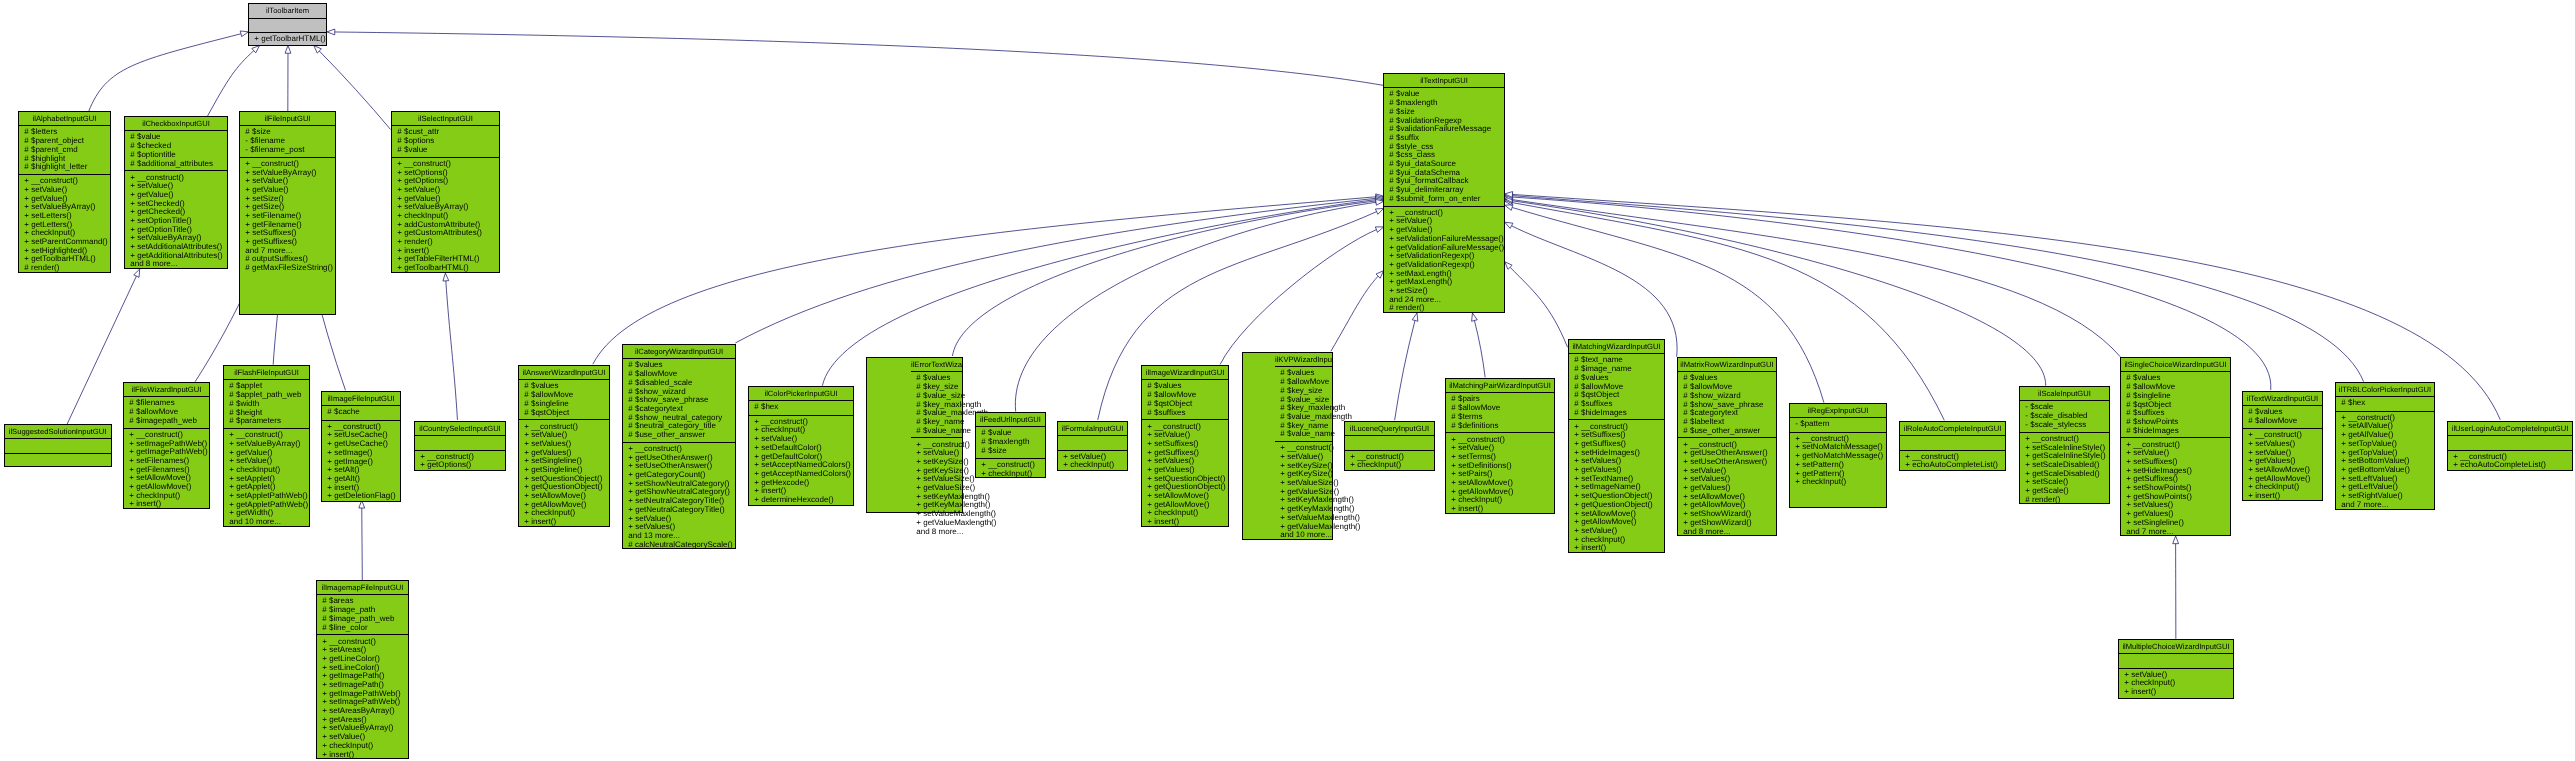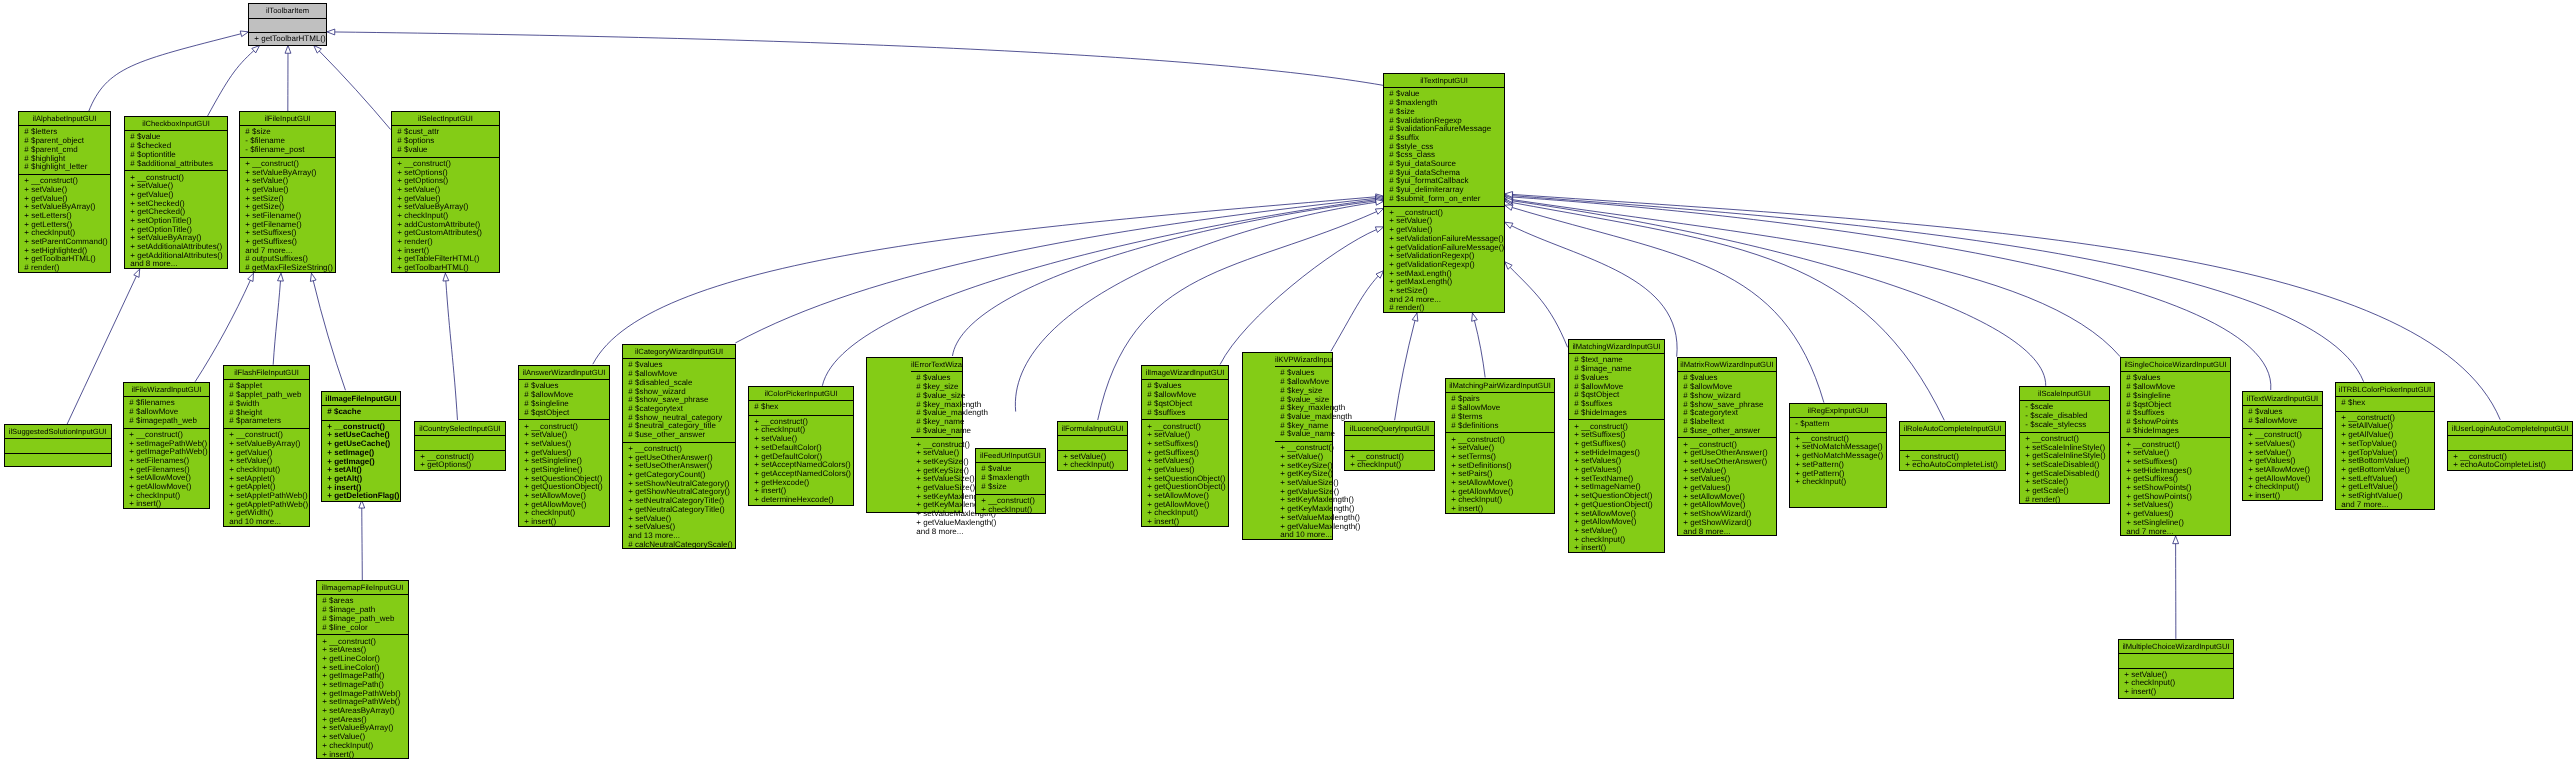--- a/index.html
+++ b/index.html
@@ -192,21 +192,21 @@
         <div class="nrow">+ setChecked()</div>
         <div class="nrow">+ getChecked()</div>
         <div class="nrow">+ setOptionTitle()</div>
         <div class="nrow">+ getOptionTitle()</div>
         <div class="nrow">+ setValueByArray()</div>
         <div class="nrow">+ setAdditionalAttributes()</div>
         <div class="nrow">+ getAdditionalAttributes()</div>
         <div class="nrow">and 8 more...</div>
       </div>
     </div>
-    <div class="node" style="left: 239px; top: 111px; width: 97px; height: 162px;">
+    <div class="node" style="left: 239px; top: 111px; width: 97px; height: 204px;">
       <div class="nhdr">ilFileInputGUI</div>
       <div class="nsec attrs">
         <div class="nrow"># $size</div>
         <div class="nrow">- $filename</div>
         <div class="nrow">- $filename_post</div>
       </div>
       <div class="nsec methods">
         <div class="nrow">+ __construct()</div>
         <div class="nrow">+ setValueByArray()</div>
         <div class="nrow">+ setValue()</div>
@@ -317,21 +317,21 @@
         <div class="nrow">+ setValue()</div>
         <div class="nrow">+ checkInput()</div>
         <div class="nrow">+ setApplet()</div>
         <div class="nrow">+ getApplet()</div>
         <div class="nrow">+ setAppletPathWeb()</div>
         <div class="nrow">+ getAppletPathWeb()</div>
         <div class="nrow">+ getWidth()</div>
         <div class="nrow">and 10 more...</div>
       </div>
     </div>
-    <div class="node" style="left: 321px; top: 391px; width: 80px; height: 111px; font-weight: bold;">
+    <div class="node" style="left: 321px; top: 391px; width: 80px; height: 111px;">
       <div class="nhdr">ilImageFileInputGUI</div>
       <div class="nsec attrs">
         <div class="nrow"># $cache</div>
       </div>
       <div class="nsec methods">
         <div class="nrow">+ __construct()</div>
         <div class="nrow">+ setUseCache()</div>
         <div class="nrow">+ getUseCache()</div>
         <div class="nrow">+ setImage()</div>
         <div class="nrow">+ getImage()</div>
@@ -436,21 +436,21 @@
         <div class="nrow">+ getKeySize()</div>
         <div class="nrow">+ setValueSize()</div>
         <div class="nrow">+ getValueSize()</div>
         <div class="nrow">+ setKeyMaxlength()</div>
         <div class="nrow">+ getKeyMaxlength()</div>
         <div class="nrow">+ setValueMaxlength()</div>
         <div class="nrow">+ getValueMaxlength()</div>
         <div class="nrow">and 8 more...</div>
       </div>
     </div>
-    <div class="node" style="left: 975px; top: 412px; width: 71px; height: 66px; margin-top: 36px;">
+    <div class="node" style="left: 975px; top: 412px; width: 71px; height: 66px;">
       <div class="nhdr">ilFeedUrlInputGUI</div>
       <div class="nsec attrs">
         <div class="nrow"># $value</div>
         <div class="nrow"># $maxlength</div>
         <div class="nrow"># $size</div>
       </div>
       <div class="nsec methods">
         <div class="nrow">+ __construct()</div>
         <div class="nrow">+ checkInput()</div>
       </div>

